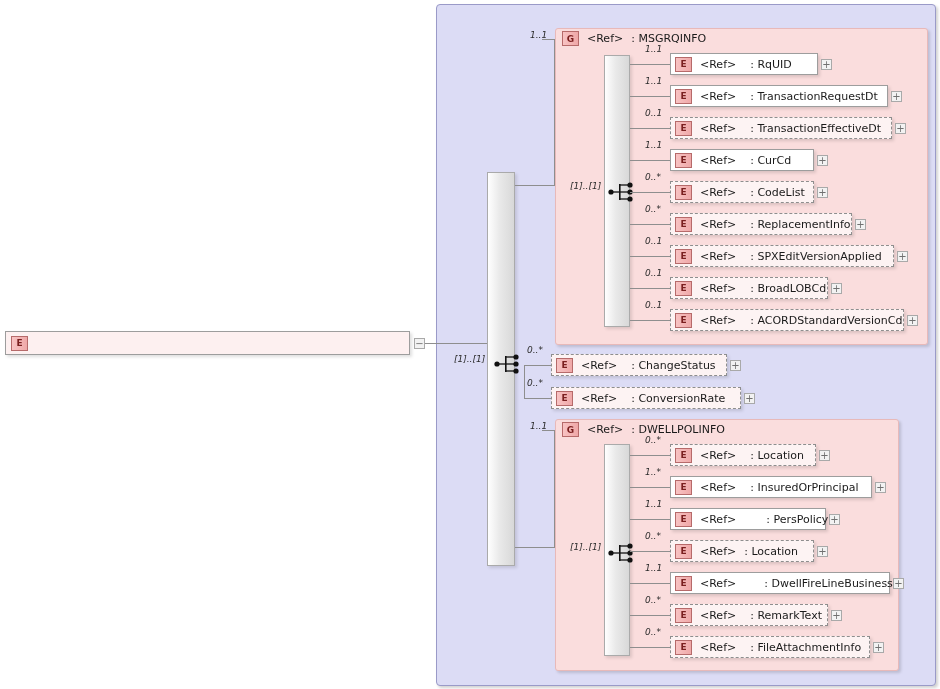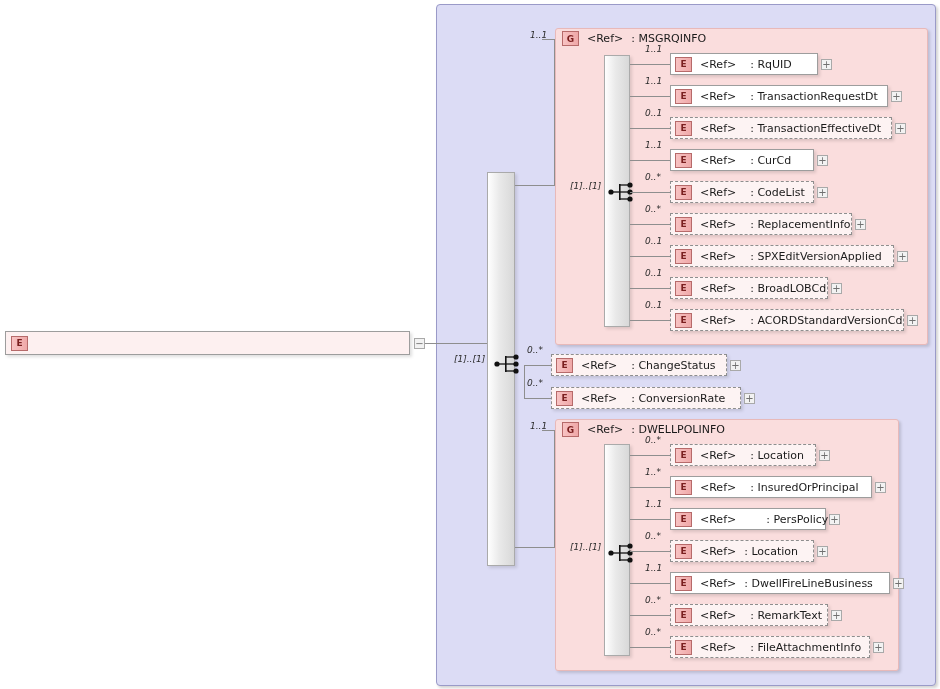--- a/index.html
+++ b/index.html
@@ -336,21 +336,21 @@
         <span class="badge-e">E</span>
         <span class="node-type">&lt;Ref&gt;</span>
         <span class="node-type" style="margin-left: 0;">: Location</span>
       </div>
       <div class="toggle" style="left: 817px; top: 546px;">+</div>
       <div class="hline" style="left: 630px; top: 583px; width: 40px;"></div>
       <div class="occurs" style="left: 645px; top: 563px;">1..1</div>
       <div class="node solid" style="left: 670px; top: 572px; width: 220px;">
         <span class="badge-e">E</span>
         <span class="node-type">&lt;Ref&gt;</span>
-        <span class="node-type" style="margin-left: 0;">: DwellFireLineBusiness</span>
+        <span class="node-type" style="margin-left: 20px;">: DwellFireLineBusiness</span>
       </div>
       <div class="toggle" style="left: 893px; top: 578px;">+</div>
       <div class="hline" style="left: 630px; top: 615px; width: 40px;"></div>
       <div class="occurs" style="left: 645px; top: 595px;">0..*</div>
       <div class="node dashed" style="left: 670px; top: 604px; width: 158px;">
         <span class="badge-e">E</span>
         <span class="node-type">&lt;Ref&gt;</span>
         <span class="node-type" style="margin-left: 6px;">: RemarkText</span>
       </div>
       <div class="toggle" style="left: 831px; top: 610px;">+</div>

